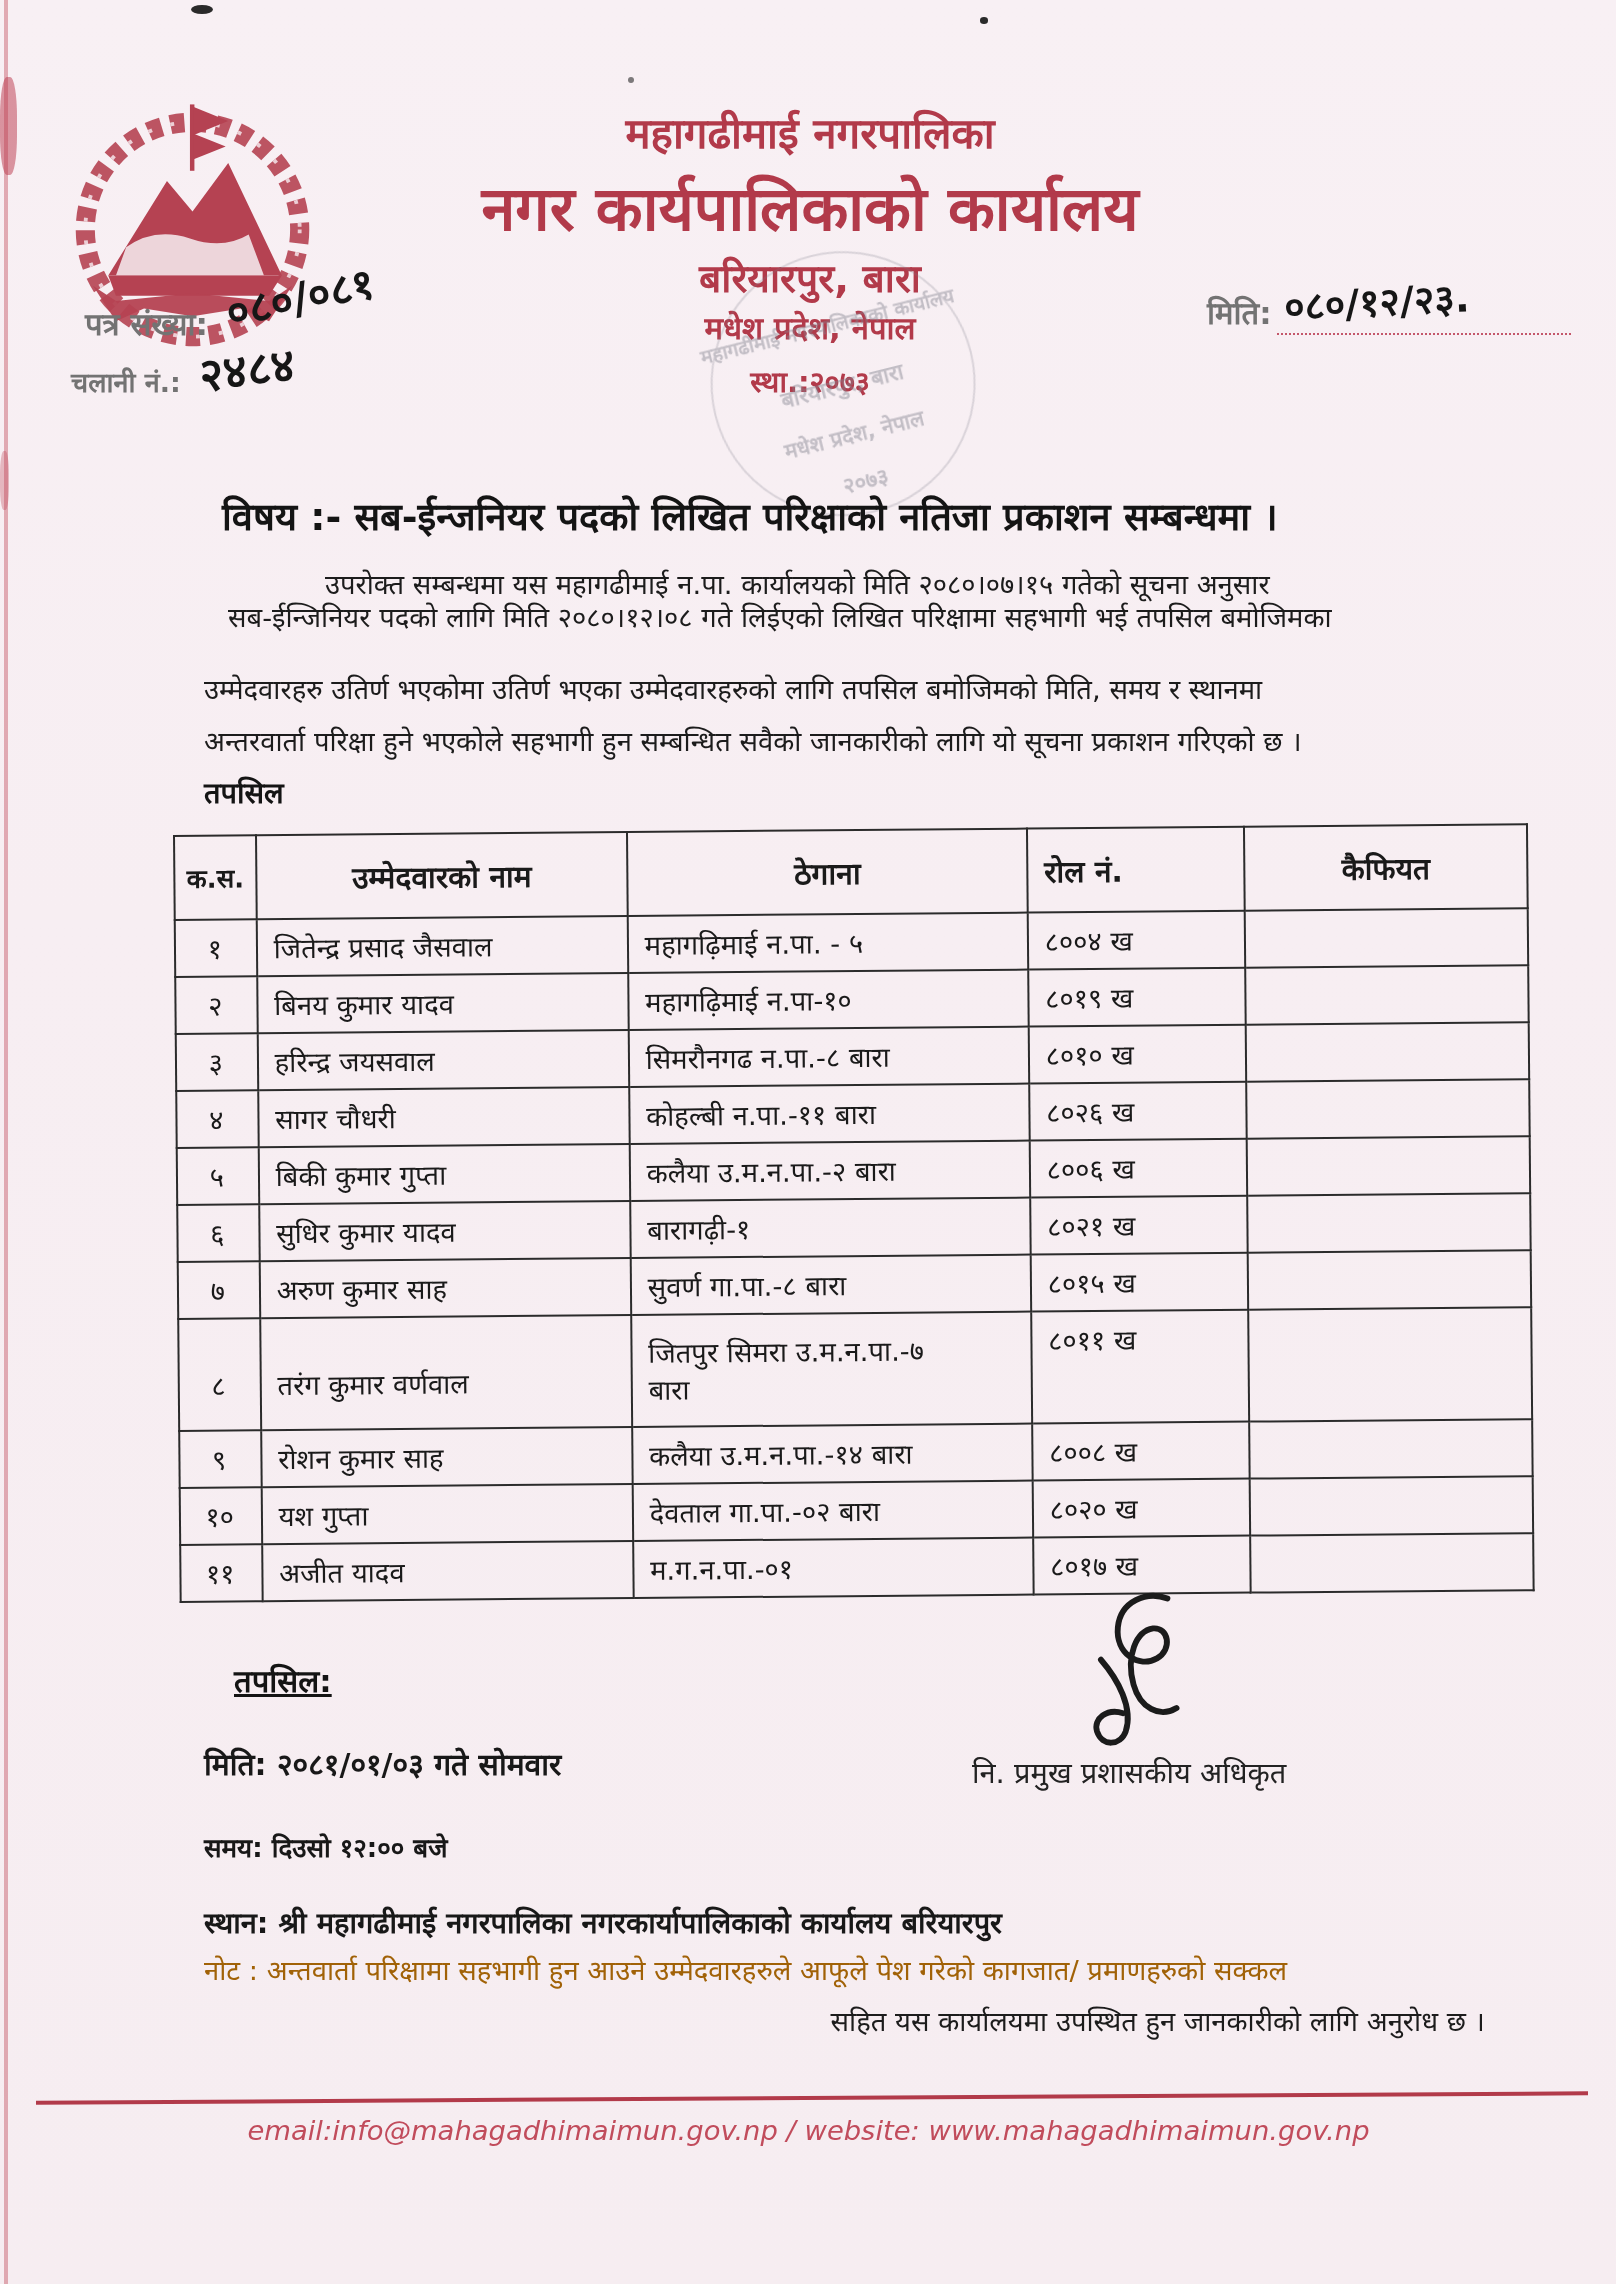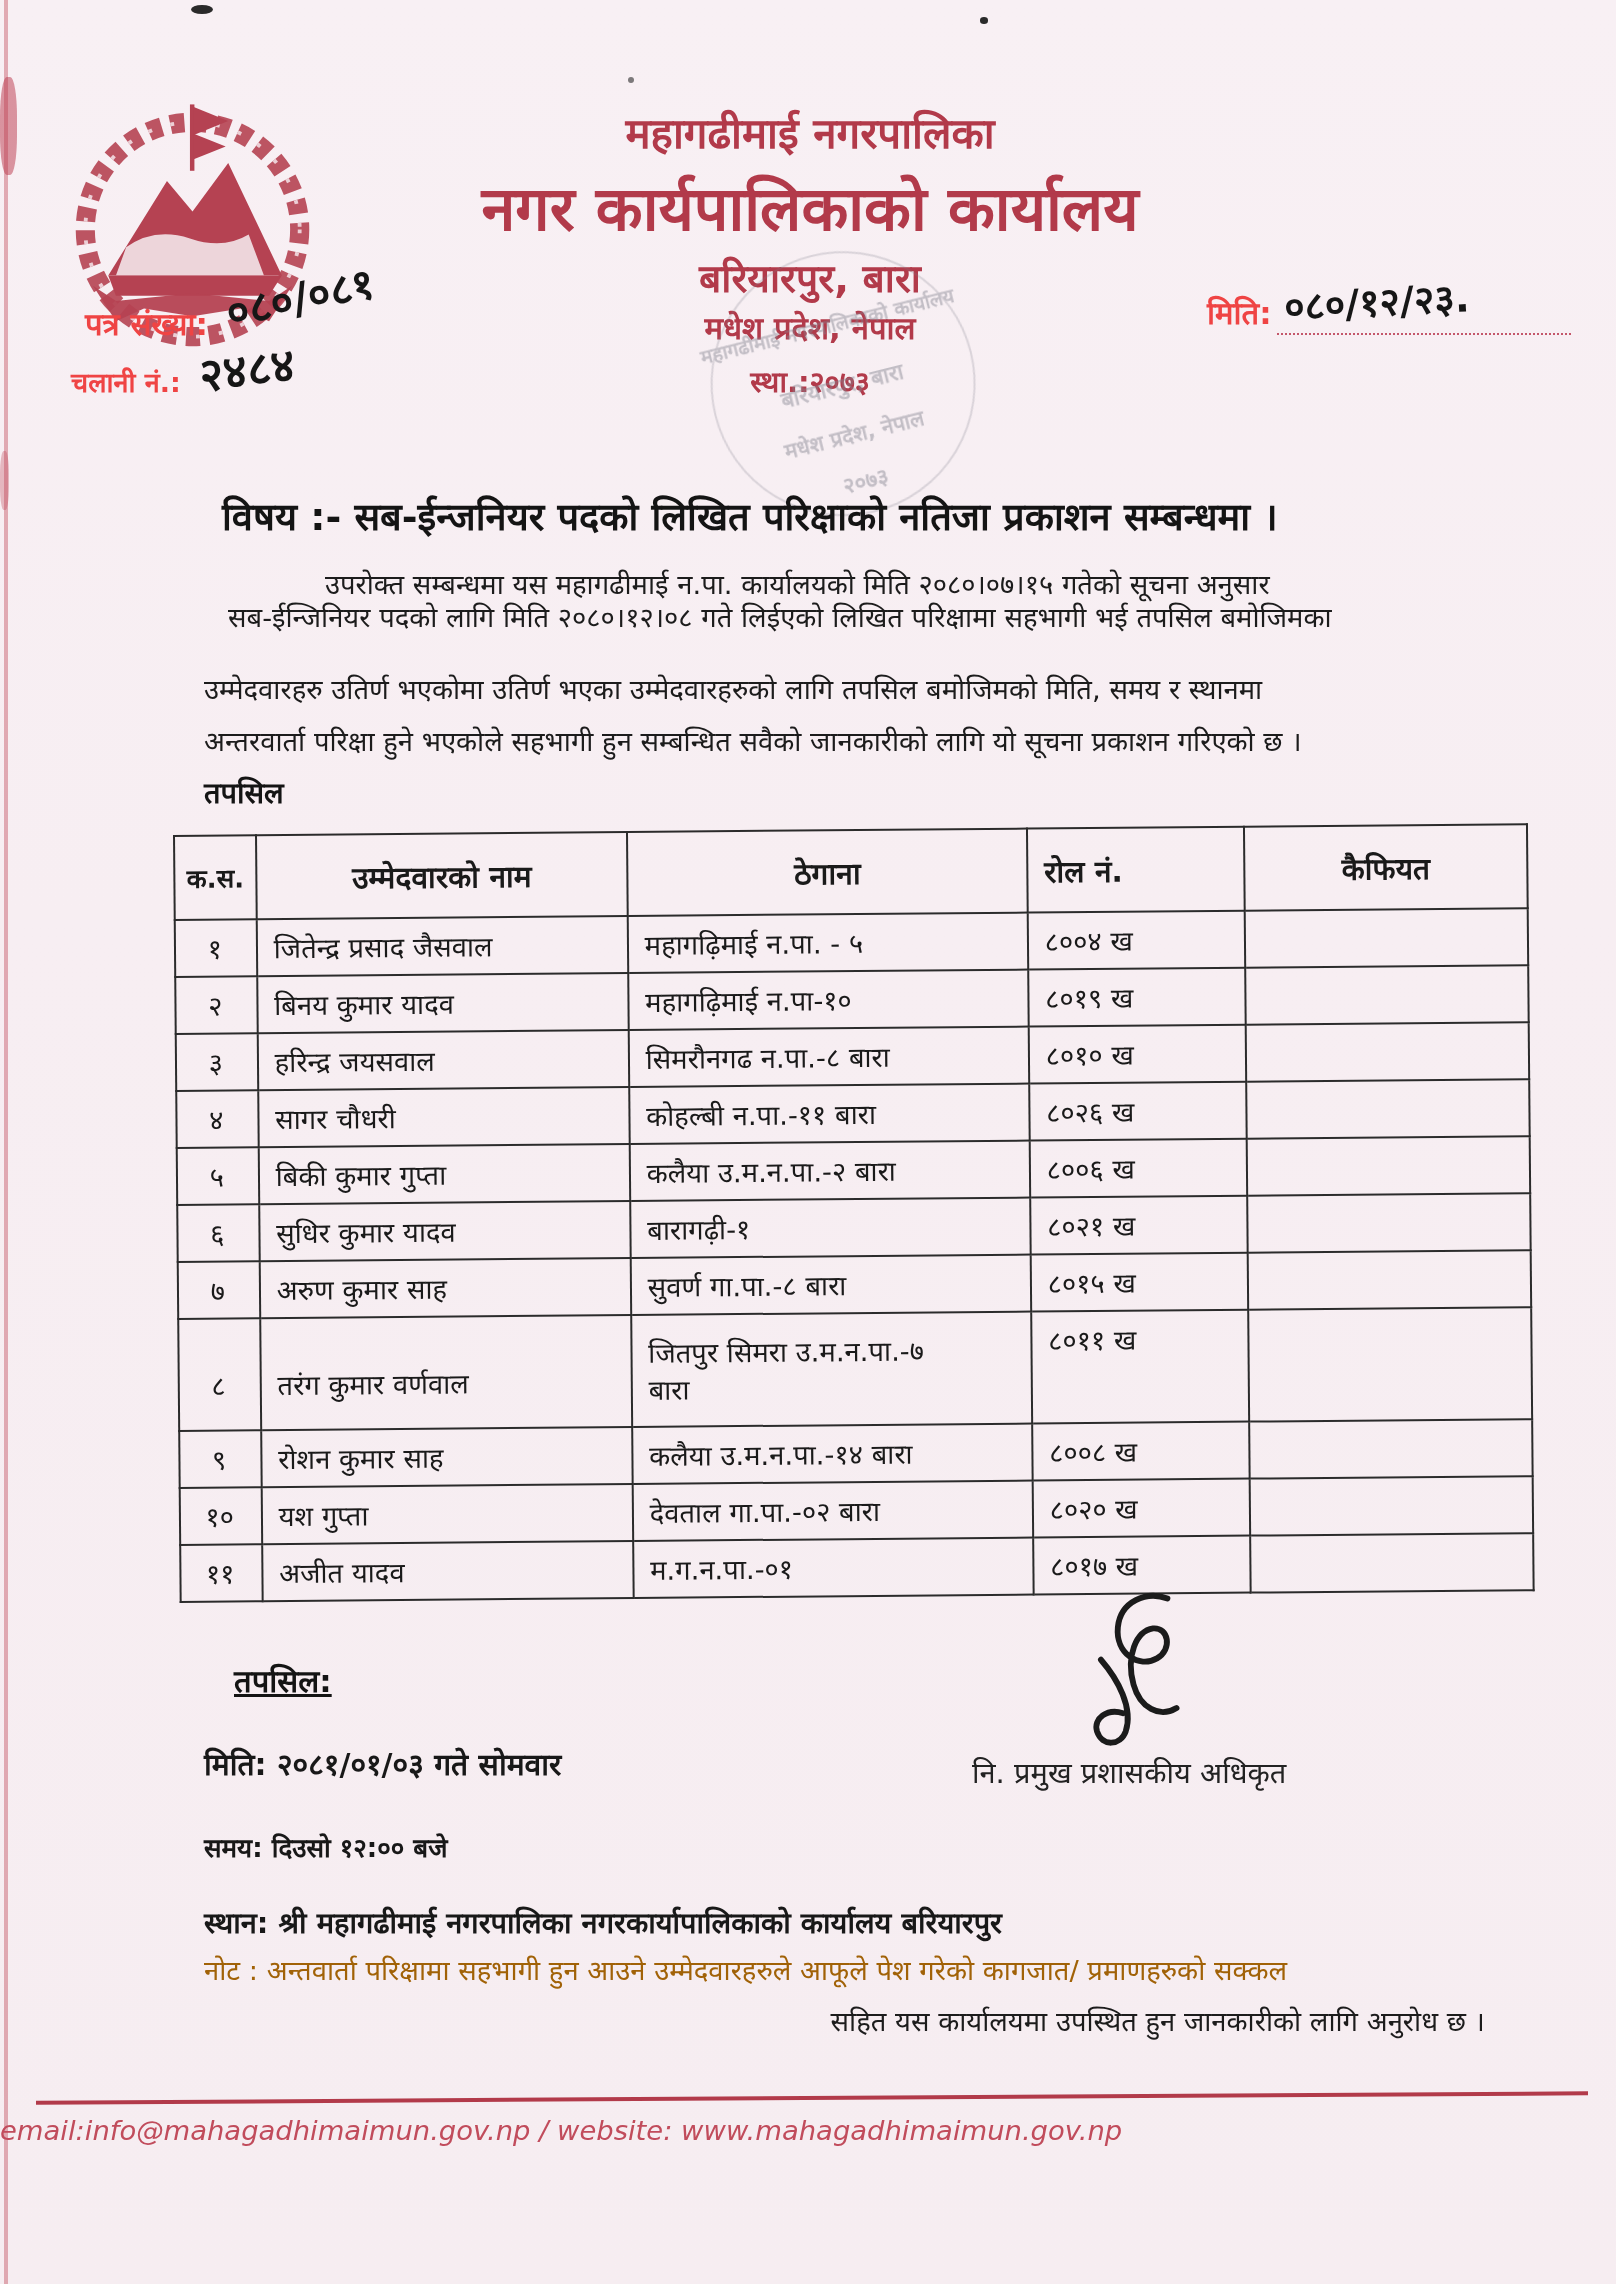--- a/index.html
+++ b/index.html
@@ -2,21 +2,21 @@
 <html style="font-size:10.5px"><head>
 <meta charset="utf-8">
 <style>
   html,body{margin:0;padding:0;}
   body{
     width:1617px;height:2284px;position:relative;overflow:hidden;
     background:linear-gradient(180deg,#f8f0f4 0%,#f7eef2 40%,#f6edf1 100%);
     font-family:"DejaVu Sans",sans-serif;color:#1e1e1e;
   }
   .abs{position:absolute;}
-  .crimson{color:#ef4444;text-align:center;}
+  .crimson{color:#737373;text-align:center;}
   .title-band{left:281px;width:1058px;text-align:center;font-weight:bold;color:#b23a4a;}
   .hand{color:#161616;font-weight:bold;}
   .dotted-line{border-bottom:2.6px dotted #c4576a;}
   .para-line{left:204px;width:1261px;font-size:27.4px;line-height:35px;color:#1c1c1c;}
   .doc-table{border-collapse:collapse;table-layout:fixed;background:transparent;}
   .doc-table th,.doc-table td{
     border:2px solid #2b2b2b;font-size:27.4px;color:#1a1a1a;
     padding:3.9px 6.5px 3.9px 15.7px;vertical-align:middle;overflow:hidden;
   }
   .doc-table th{font-size:30px;font-weight:bold;text-align:center;padding-left:6.5px;}
@@ -31,21 +31,21 @@
     background:rgba(186,54,74,0.38);}
   .edge-blob{position:absolute;background:rgba(186,54,74,0.5);border-radius:40%;}
   .stamp{position:absolute;left:689px;top:271px;width:314px;height:261px;
     opacity:0.45;filter:blur(0.4px);transform:rotate(-14deg);color:#83838f;}
   .stamp .ring{position:absolute;left:26px;top:-19.6px;width:261px;height:261px;
     border:2px solid rgba(125,125,138,0.55);border-radius:50%;}
   .stamp .s-line{position:absolute;width:100%;text-align:center;font-weight:bold;}
   .sig-title{font-size:29px;color:#222;font-weight:500;}
   .foot-rule{position:absolute;left:36px;top:2096px;width:1552px;height:3.9px;
     background:#b23a4a;transform:rotate(-0.35deg);}
-  .foot-text{position:absolute;left:0;top:2115px;width:1617px;text-align:left;
+  .foot-text{position:absolute;left:0;top:2115px;width:1617px;text-align:center;
     font-size:27.4px;font-style:italic;color:#c14c5c;font-weight:500;}
 </style>
 </head>
 <body>
 
 <div class="edge-streak"></div>
 <div class="edge-blob" style="left:0;top:77px;width:17px;height:98px;"></div>
 <div class="edge-blob" style="left:0;top:451px;width:9.1px;height:59px;opacity:.6;"></div>
 <div class="speck" style="left:191px;top:5.2px;width:22px;height:9.1px;"></div>
 <div class="speck" style="left:980px;top:17px;width:7.8px;height:6.5px;"></div>

